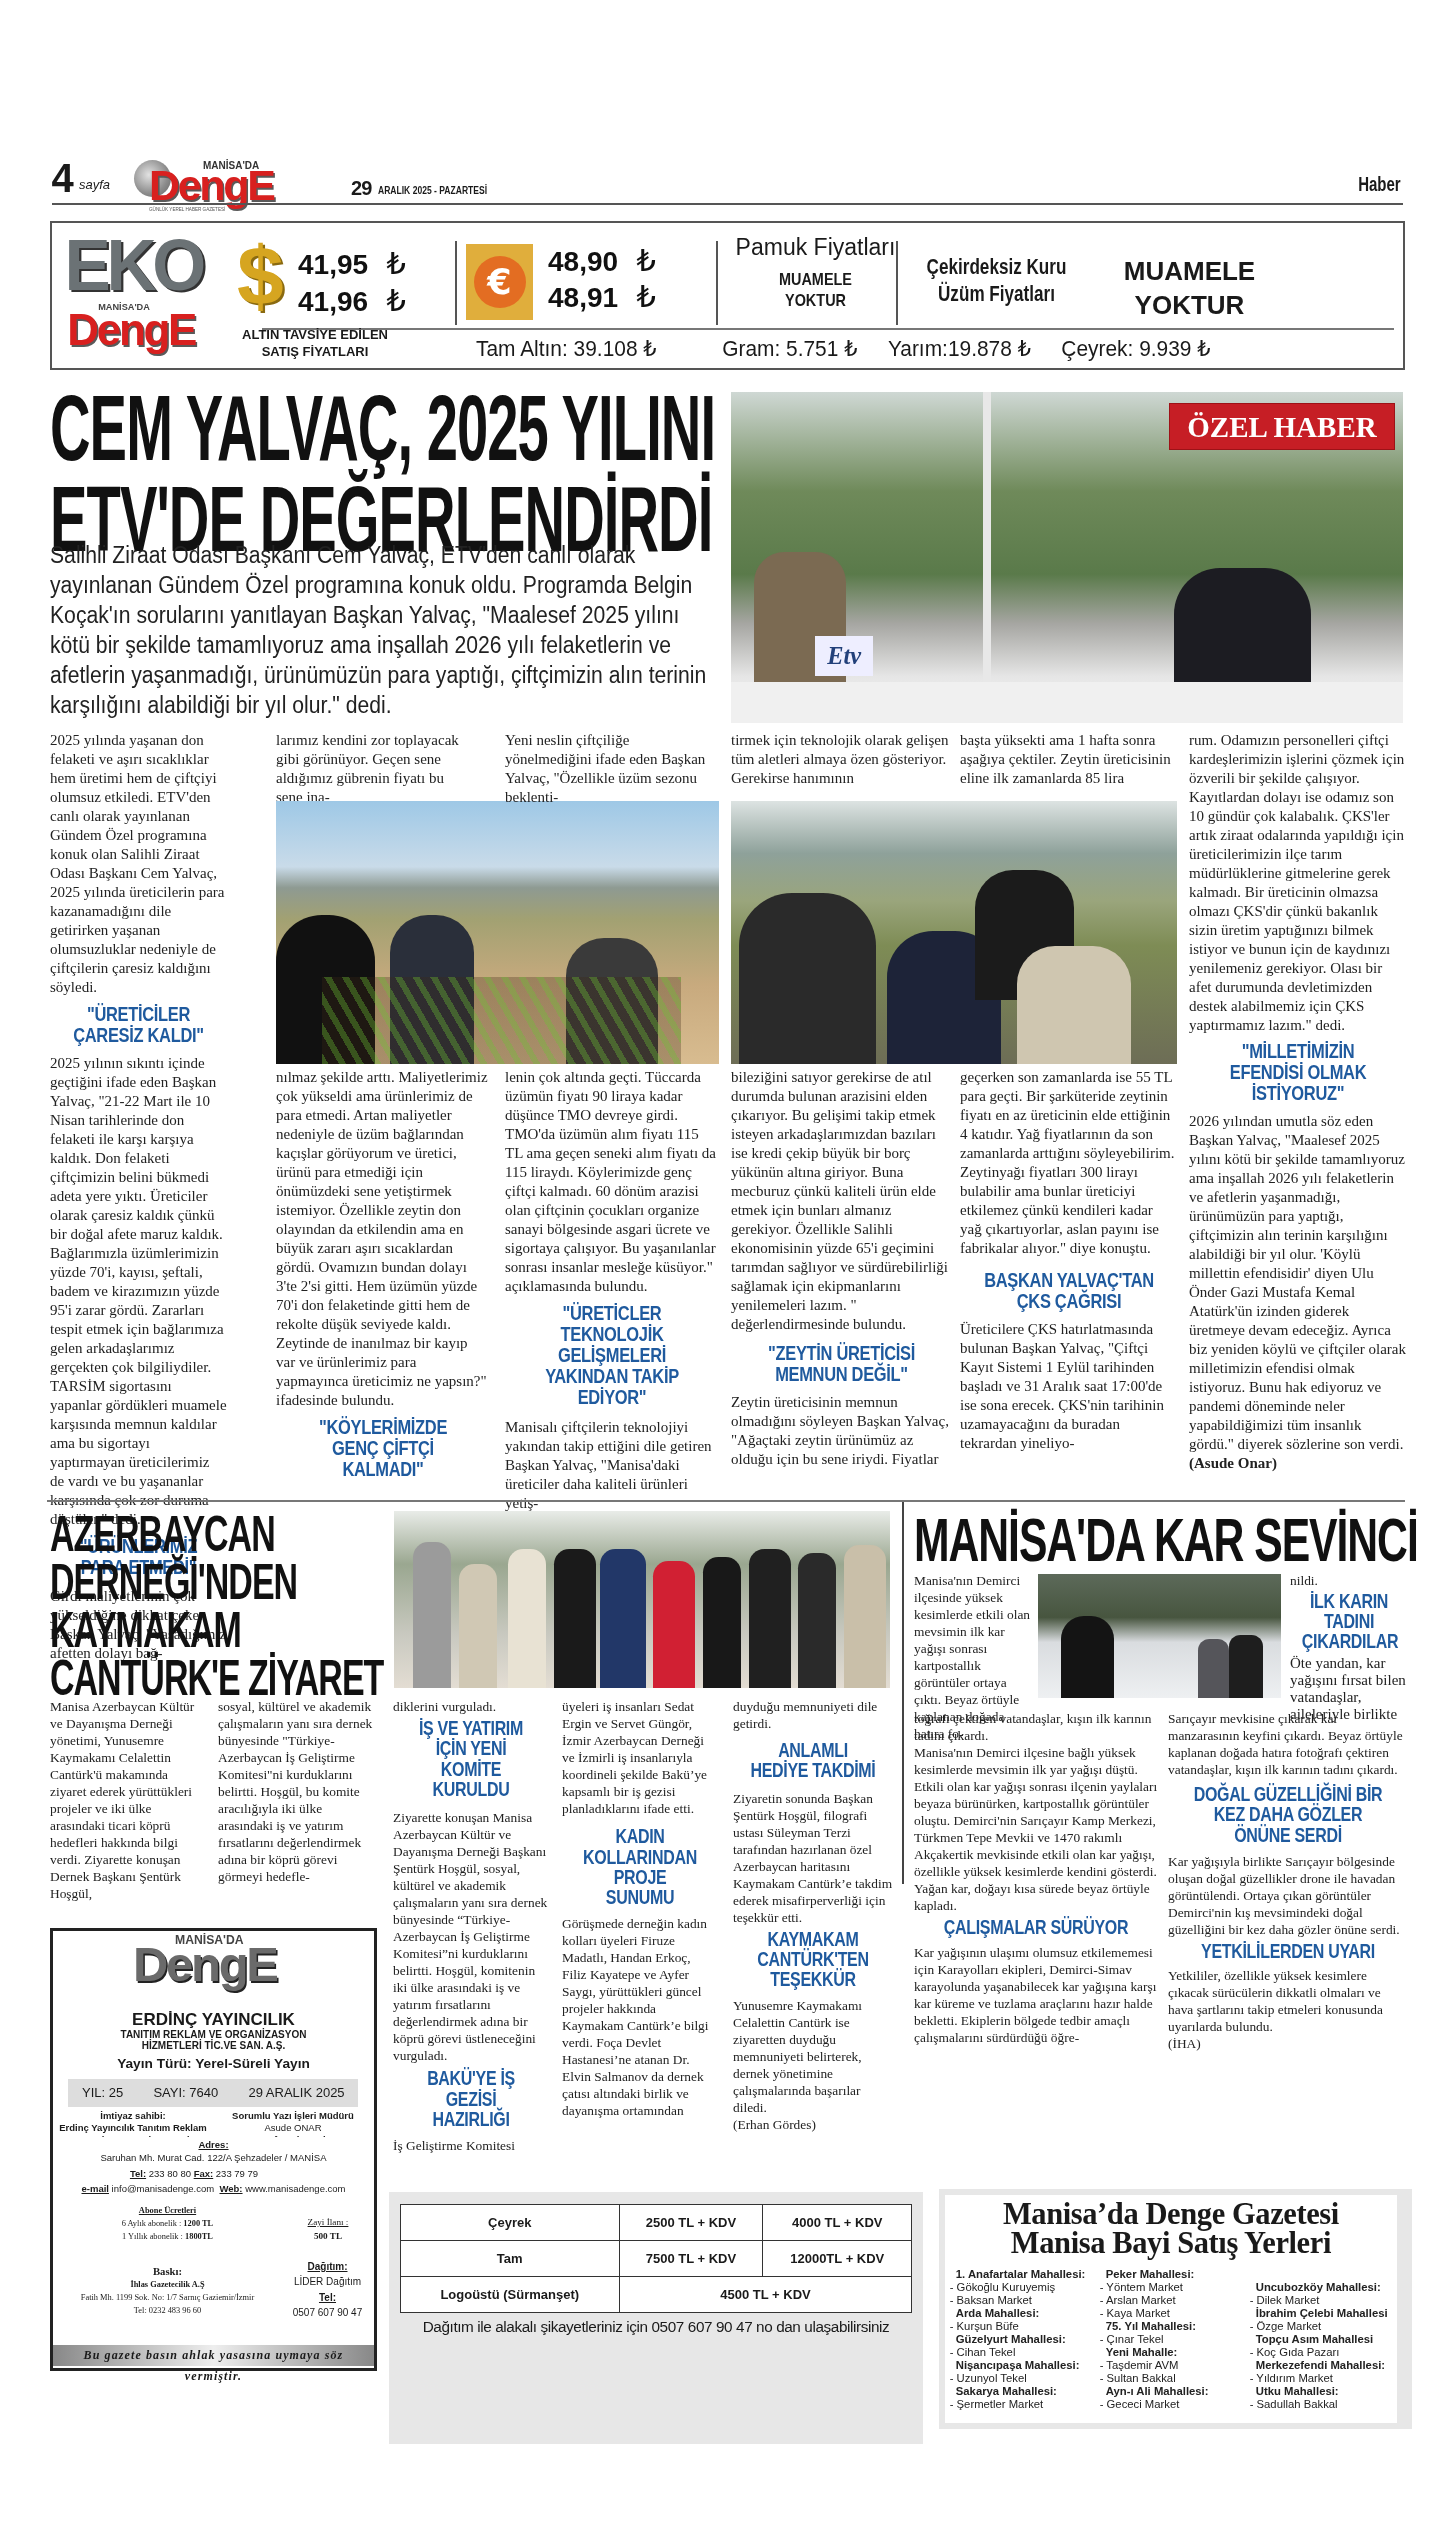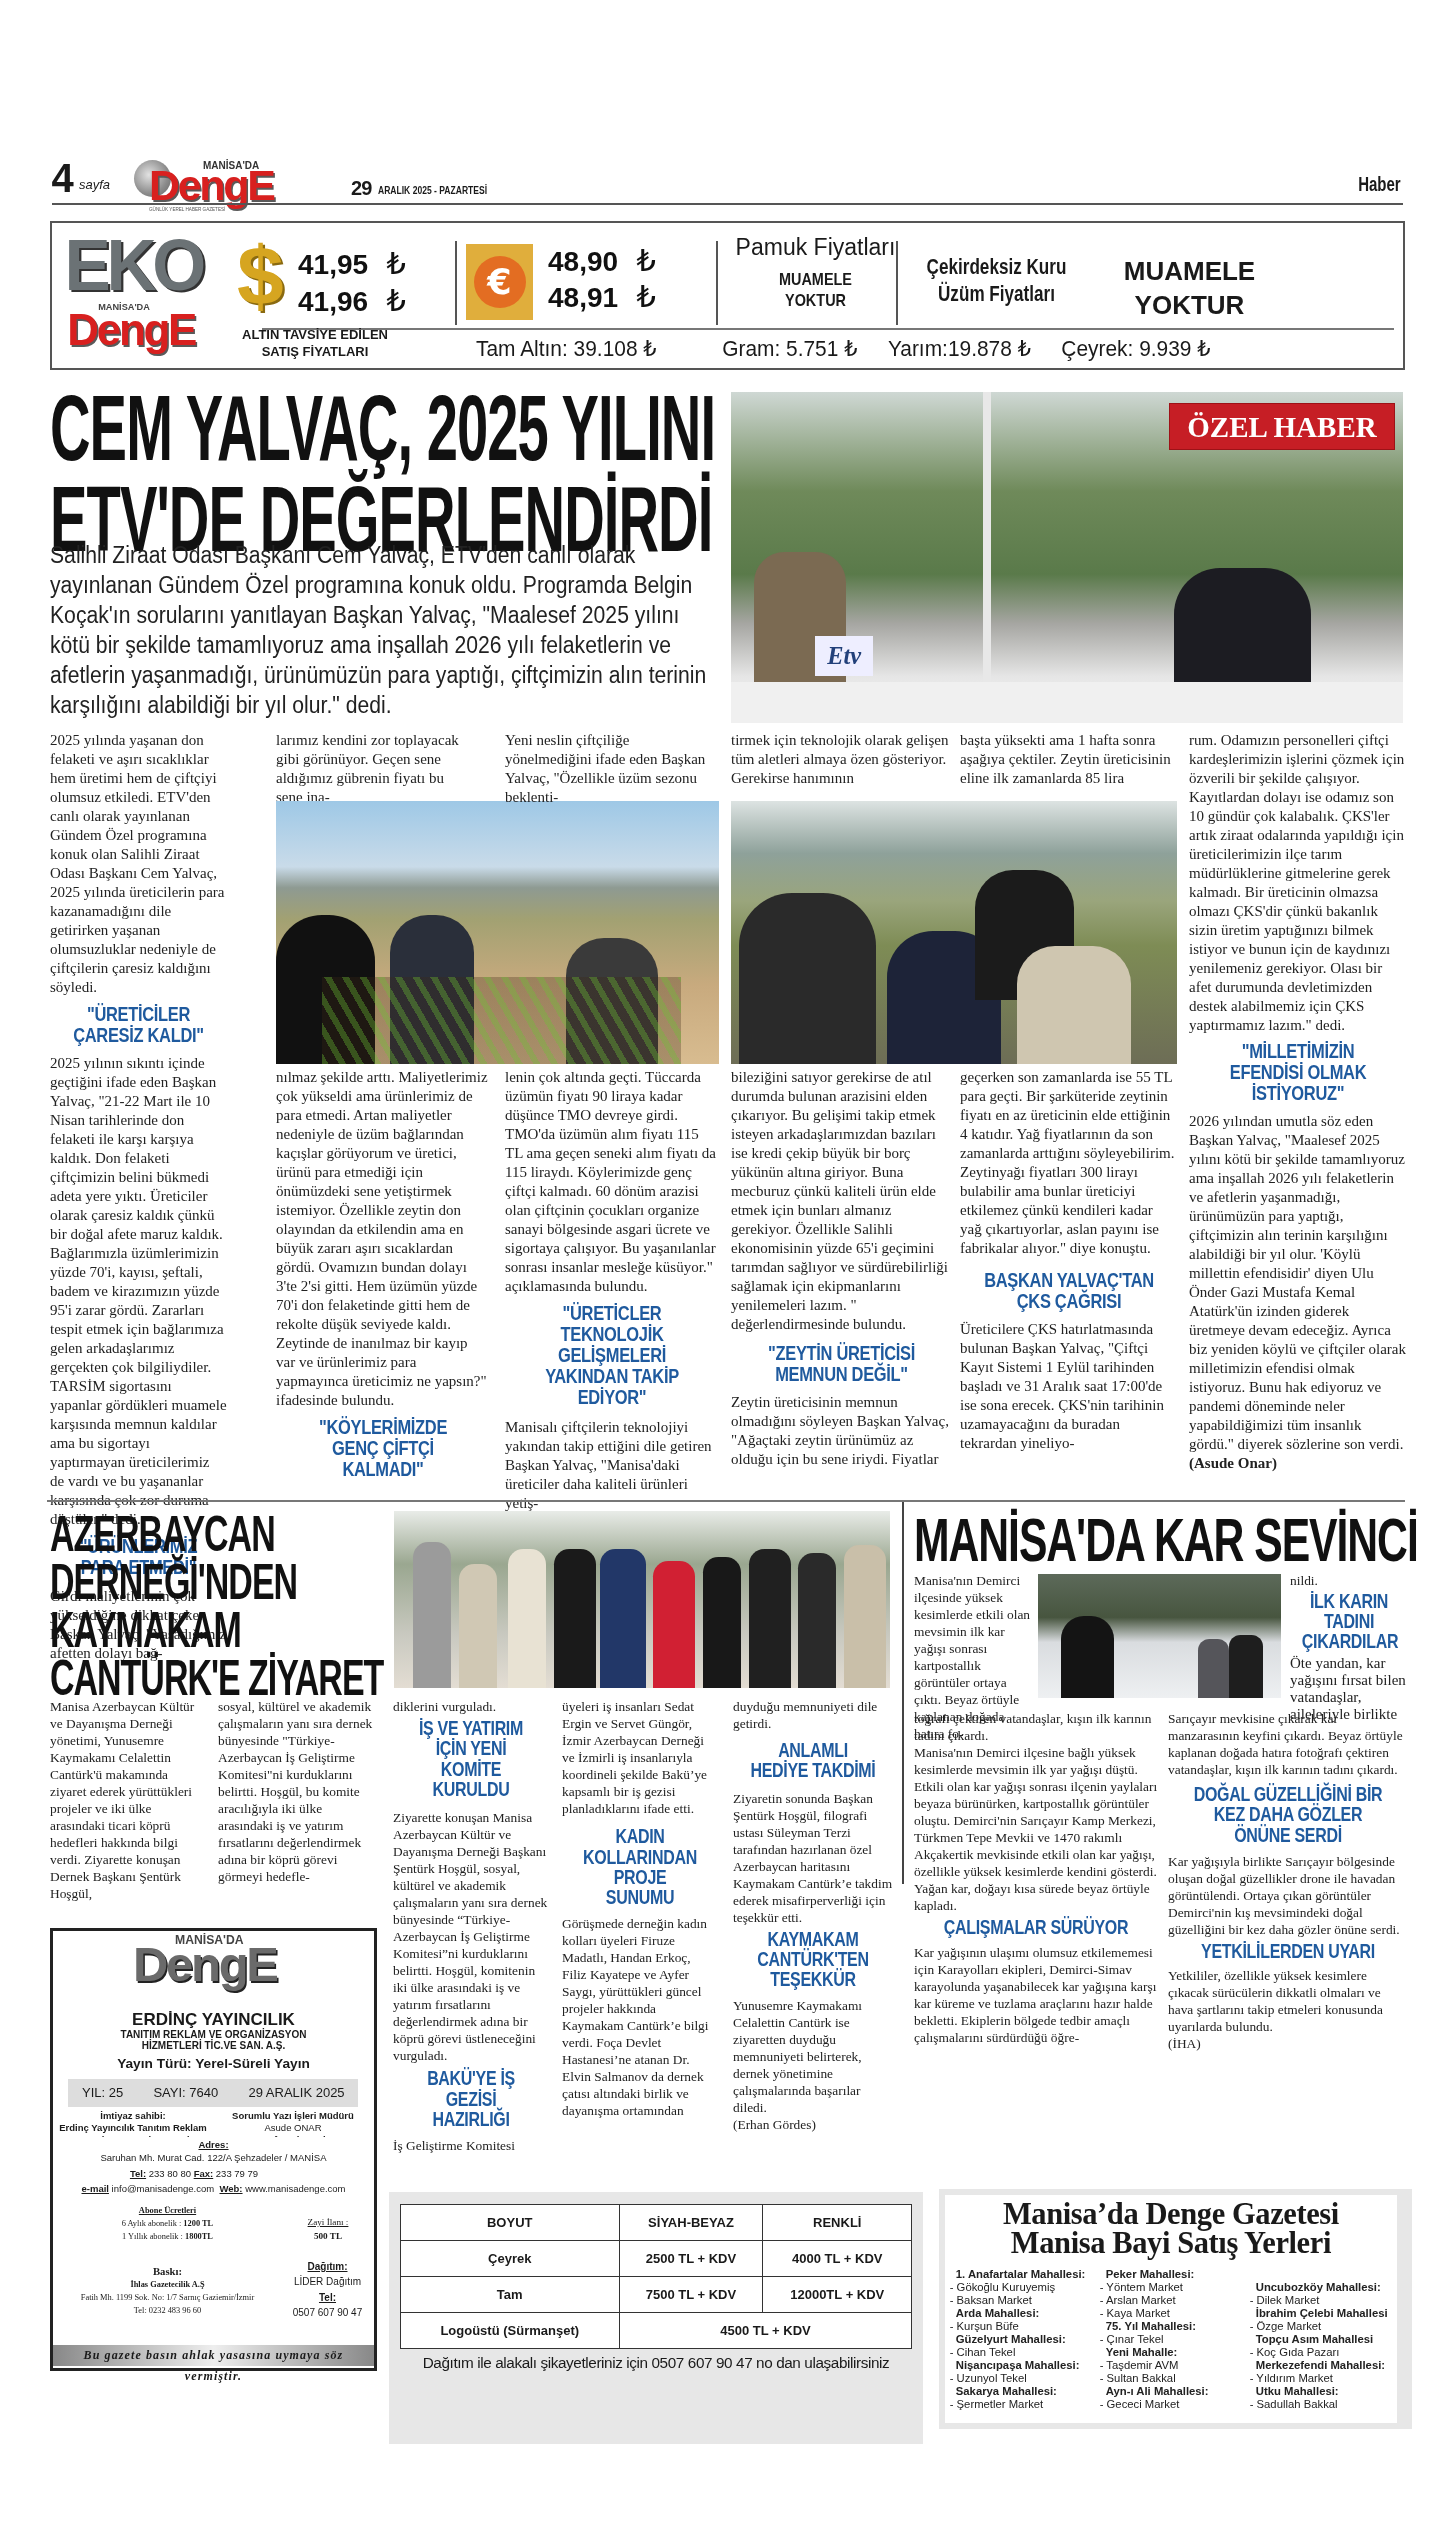--- a/index.html
+++ b/index.html
@@ -302,25 +302,20 @@
     <div>LİDER Dağıtım</div>
     <div style="font-weight:700;text-decoration:underline">Tel:</div>
     <div>0507 607 90 47</div>
   </div>
   <div class="abs" style="left:0;top:208px;width:321px;height:21.4px;background:linear-gradient(90deg,#888,#eee 50%,#888);text-align:center;font-family:'Liberation Serif',serif;font-style:italic;font-weight:700;font-size:12px;letter-spacing:1.1px;line-height:21.4px;">Bu gazete basın ahlak yasasına uymaya söz vermiştir.</div>
 </div>
 
 <div class="abs" style="left:389px;top:2192px;width:534px;height:252px;background:#e7e7e7;padding:6.1px 10.7px;">
   <table class="tarife" style="margin-top:6.1px;background:#fff;">
     <tbody>
-        <tr>
-      <td>BOYUT</td>
-      <td>SİYAH-BEYAZ</td>
-      <td>RENKLİ</td>
-    </tr>
     <tr>
       <td>Çeyrek</td>
       <td>2500 TL + KDV</td>
       <td>4000 TL + KDV</td>
     </tr>
     <tr>
       <td>Tam</td>
       <td>7500 TL + KDV</td>
       <td>12000TL + KDV</td>
     </tr>

